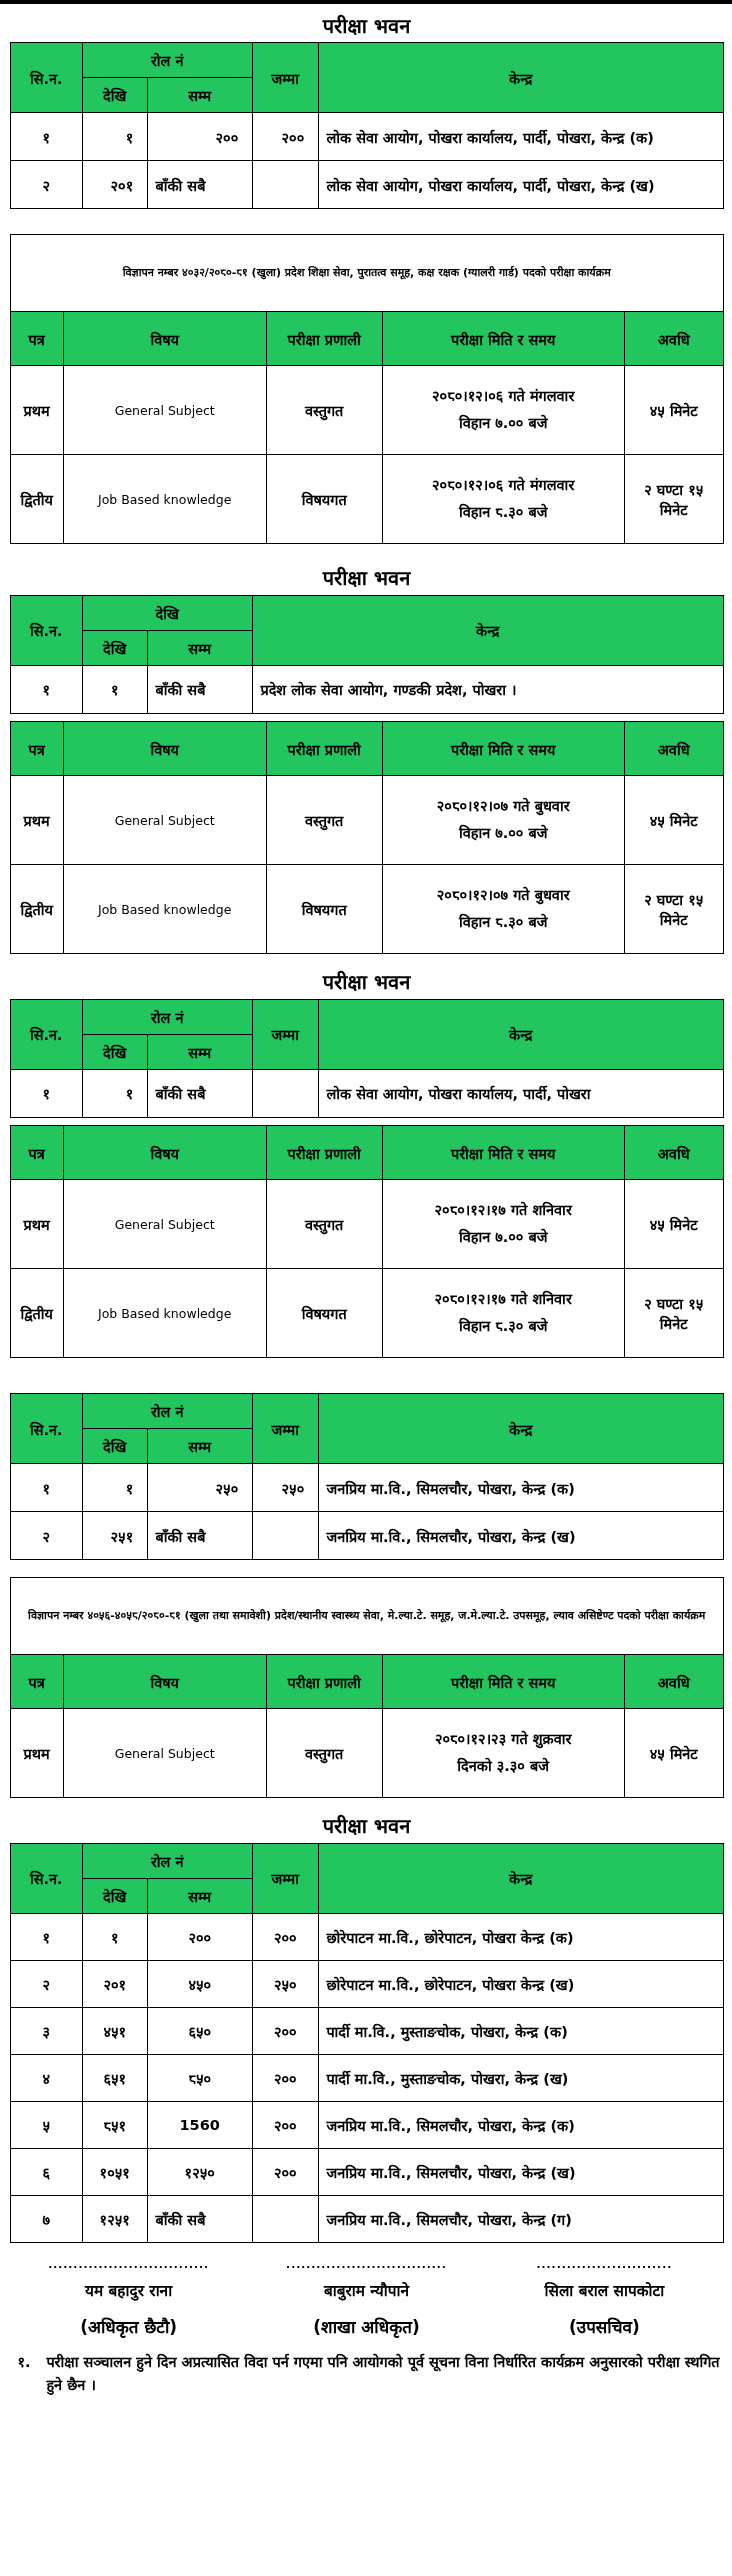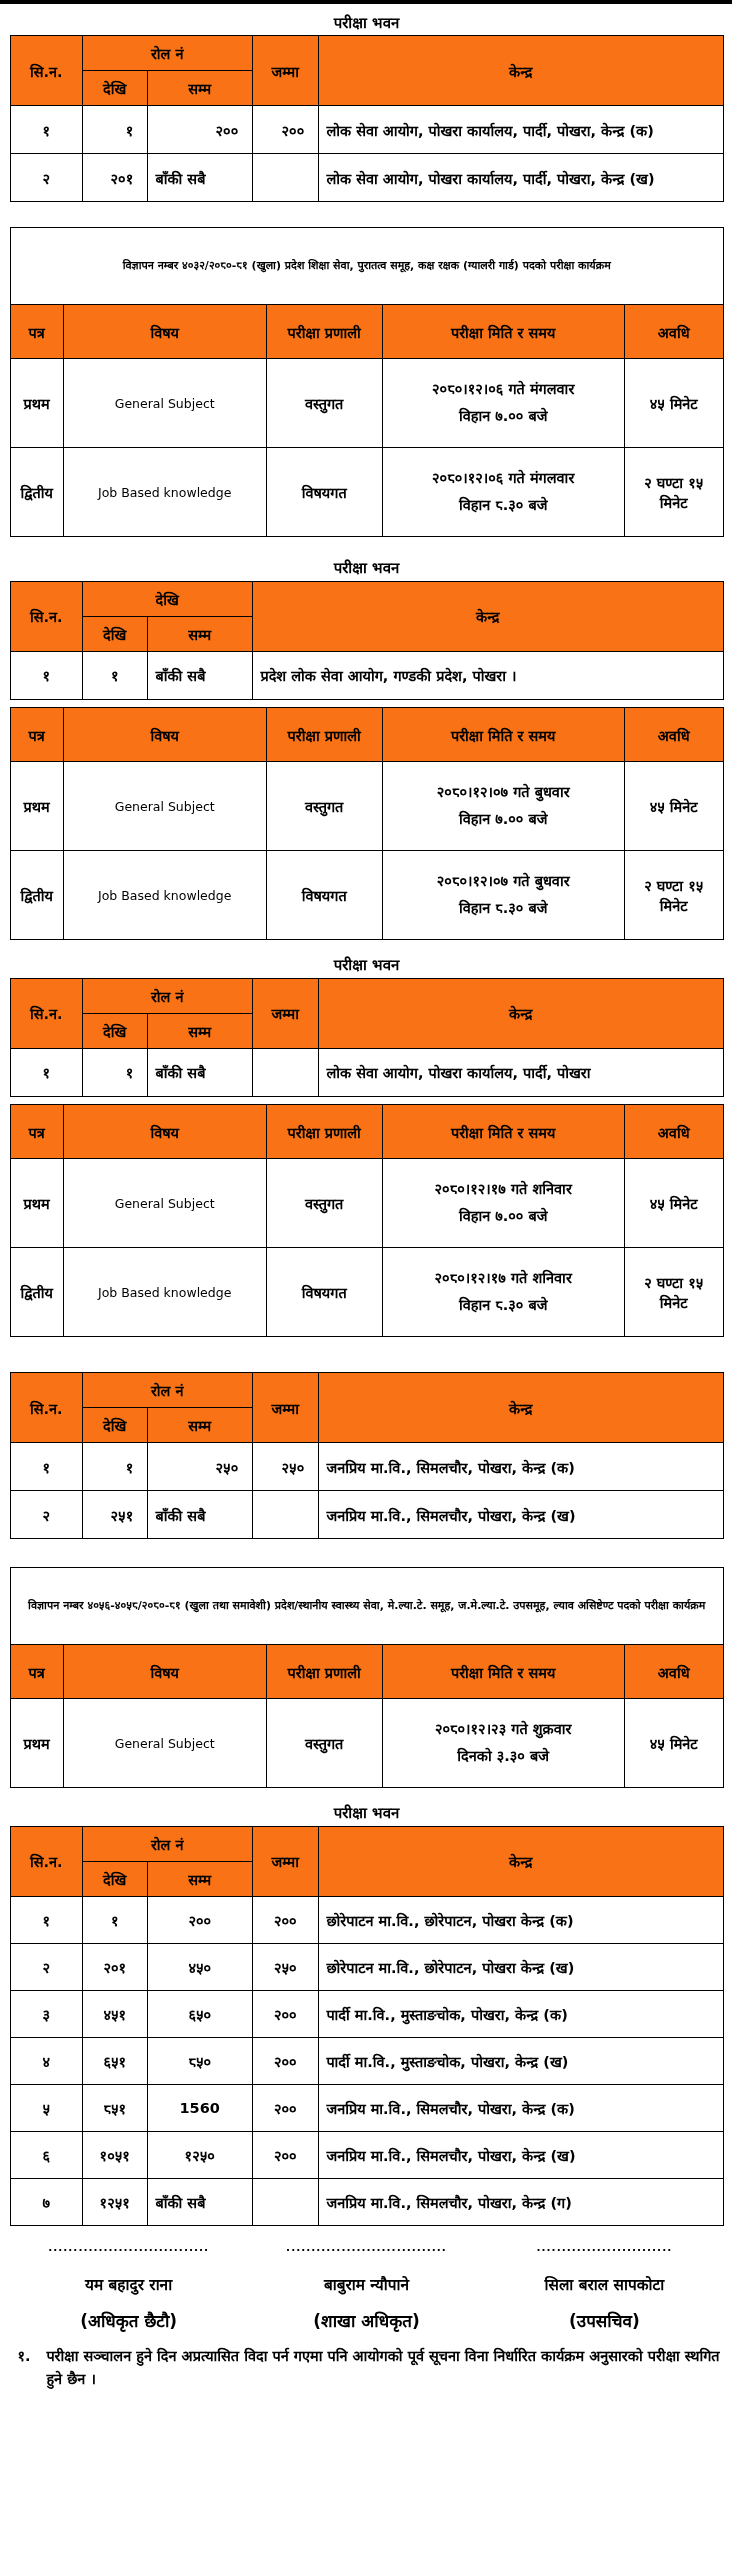--- a/index.html
+++ b/index.html
@@ -1,43 +1,43 @@
 <!DOCTYPE html>
 <html lang="ne"><head>
 <meta charset="utf-8">
 <style>
   html,body{margin:0;padding:0;}
   body{width:733px;background:#ffffff;color:#000;font-family:"DejaVu Sans","Liberation Sans",sans-serif;}
   .page{width:733px;box-sizing:border-box;}
   .top-rule{height:3.9px;background:#000;width:733px;}
   .content{box-sizing:border-box;padding:1.9px 9.7px 25px;}
-  .hall-title{text-align:center;font-weight:bold;font-size:15px;padding:5.8px 0 3.9px;}
+  .hall-title{text-align:center;font-weight:bold;font-size:20px;padding:5.8px 0 3.9px;}
   table{width:100%;border-collapse:collapse;table-layout:fixed;border:1.9px solid #000;}
   th,td{border:1px solid #000;font-weight:bold;font-size:14.5px;padding:1.9px 5.8px;vertical-align:middle;box-sizing:border-box;}
-  th{background:#f97316;text-align:center;}
+  th{background:#22c55e;text-align:center;}
   .hall th{height:35px;}
   .hall td{height:48px;}
   .hall5 td{height:47px;}
   .t-c{text-align:center;}
   .t-r{text-align:right;padding-right:13.5px;}
   .t-l{text-align:left;padding-left:7.7px;}
   .prog .heading-cell{background:#fff;text-align:center;font-size:11px;height:77px;padding:7.7px 15.4px;line-height:2;border-bottom:1.9px solid #000;}
   .prog th{height:54px;}
   .prog td{height:89px;text-align:center;}
   .prog td.subj{font-weight:normal;font-size:12.5px;}
   .date-cell div{line-height:1.9;}
   .gap-sm{margin-top:7.7px;}
   .gap-md{margin-top:13.5px;}
   .gap-lg{margin-top:25px;}
-  .gap-lg2{margin-top:28px;}
+  .gap-lg2{margin-top:17px;}
   .gap-xl{margin-top:35px;}
   .sigs{display:flex;margin-top:15.4px;}
   .sig{flex:1;text-align:center;}
   .sig-dots{font-weight:bold;font-size:10.6px;letter-spacing:1px;}
-  .sig-name{font-weight:bold;font-size:15.4px;margin-top:21px;}
+  .sig-name{font-weight:bold;font-size:15.4px;margin-top:10px;}
   .sig-title{font-weight:bold;font-size:17px;margin-top:13.5px;}
   .notes-label{font-weight:bold;font-size:15.4px;text-decoration:underline;margin-top:19.3px;}
   .notes{margin-top:13.5px;}
   .note{display:flex;margin-bottom:8.7px;font-weight:bold;font-size:14.5px;line-height:1.55;}
   .note-num{flex:0 0 29px;padding-left:7.7px;}
   .note-text{flex:1;}
 </style>
 </head>
 <body>
 

